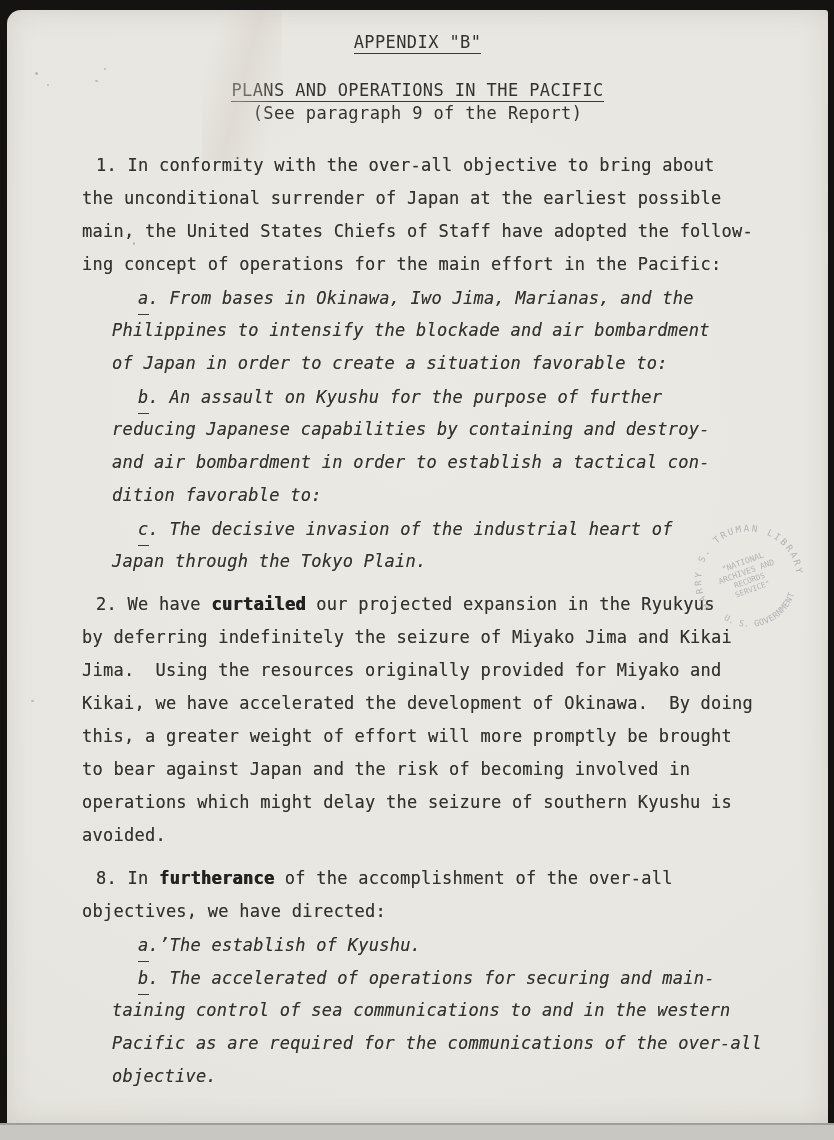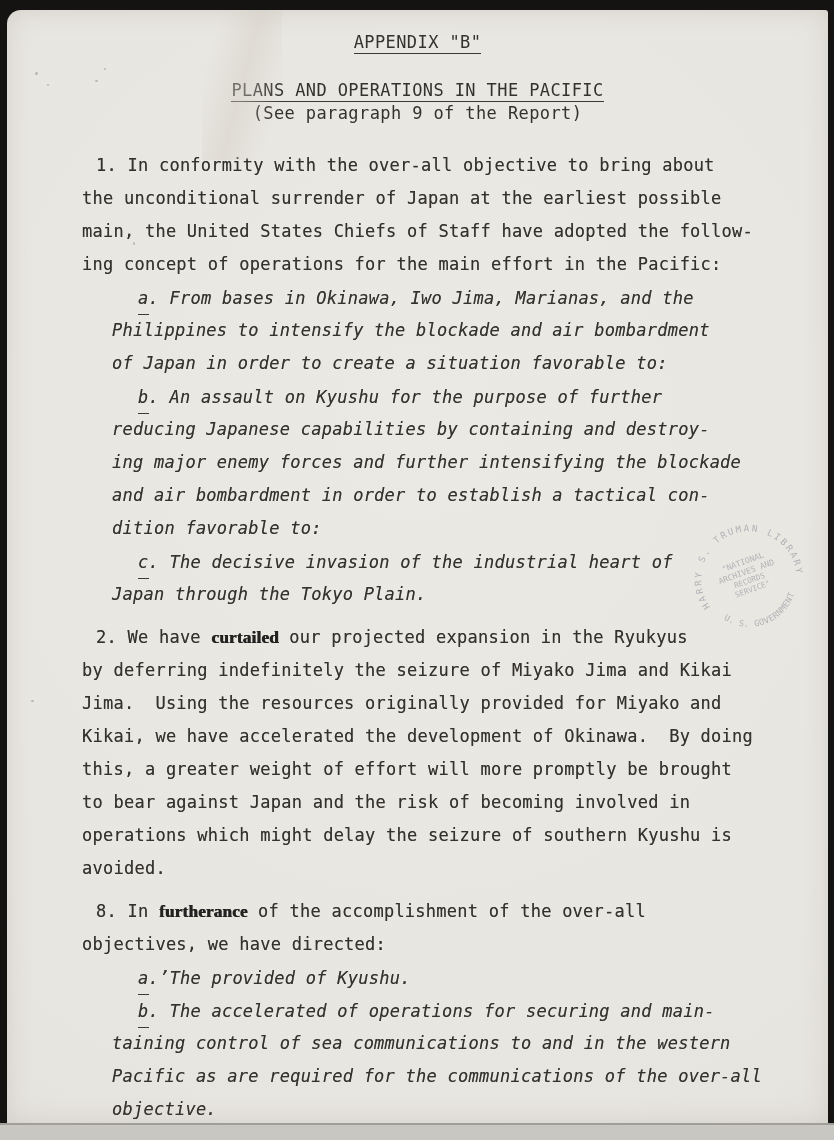--- a/index.html
+++ b/index.html
@@ -38,21 +38,21 @@
     text-shadow:0 0 .6px rgba(52,50,46,.55);
   }
   .ind-num{ padding-left:14px; }       
   .sub .line{ padding-left:30px;font-style:italic; }     
   .sub .first{ padding-left:56px; }    
   .gap{ margin-top:10px; }
   .ul{
     display:inline-block; height:33px;
     border-bottom:1.6px solid #3c3a36; line-height:35px;
   }
-  b{ font-weight:bold; color:#232220; text-shadow:.7px 0 0 currentColor;font-family:Liberation Serif, serif; }
+  b{ font-weight:bold; color:#232220; text-shadow:.7px 0 0 currentColor; }
   .stamp{
     position:absolute; left:683px; top:513px; width:132px; height:132px;
     opacity:.58;
   }
   .speck{ position:absolute; border-radius:50%; background:rgba(110,104,92,.38); }
   .s1{ left:28px; top:62px;  width:3px; height:3px; }
   .s2{ left:40px; top:74px;  width:2px; height:2px; }
   .s3{ left:88px; top:70px;  width:3px; height:2px; }
   .s4{ left:97px; top:58px;  width:2px; height:2px; }
   .s5{ left:126px;top:232px; width:2px; height:3px; }
@@ -93,21 +93,20 @@
 
       <div class="sub">
         <div class="line first"><span class="ul">a</span><span>. From bases in Okinawa, Iwo Jima, Marianas, and the</span></div>
         <div class="line">Philippines to intensify the blockade and air bombardment</div>
         <div class="line">of Japan in order to create a situation favorable to:</div>
       </div>
 
       <div class="sub">
         <div class="line first"><span class="ul">b</span><span>. An assault on Kyushu for the purpose of further</span></div>
         <div class="line">reducing Japanese capabilities by containing and destroy-</div>
-        <div class="line">ing major enemy forces and further intensifying the blockade</div>
         <div class="line">and air bombardment in order to establish a tactical con-</div>
         <div class="line">dition favorable to:</div>
       </div>
 
       <div class="sub">
         <div class="line first"><span class="ul">c</span><span>. The decisive invasion of the industrial heart of</span></div>
         <div class="line">Japan through the Tokyo Plain.</div>
       </div>
 
       <div class="gap">
@@ -120,21 +119,21 @@
         <div class="line">operations which might delay the seizure of southern Kyushu is</div>
         <div class="line">avoided.</div>
       </div>
 
       <div class="gap">
         <div class="line ind-num"><span>8. In </span><b>furtherance</b><span> of the accomplishment of the over-all</span></div>
         <div class="line">objectives, we have directed:</div>
       </div>
 
       <div class="sub">
-        <div class="line first"><span class="ul">a</span><span>.’The provided of Kyushu.</span></div>
+        <div class="line first"><span class="ul">a</span><span>.’The establish of Kyushu.</span></div>
       </div>
 
       <div class="sub">
         <div class="line first"><span class="ul">b</span><span>. The accelerated of operations for securing and main-</span></div>
         <div class="line">taining control of sea communications to and in the western</div>
         <div class="line">Pacific as are required for the communications of the over-all</div>
         <div class="line">objective.</div>
       </div>
 
     </main>

